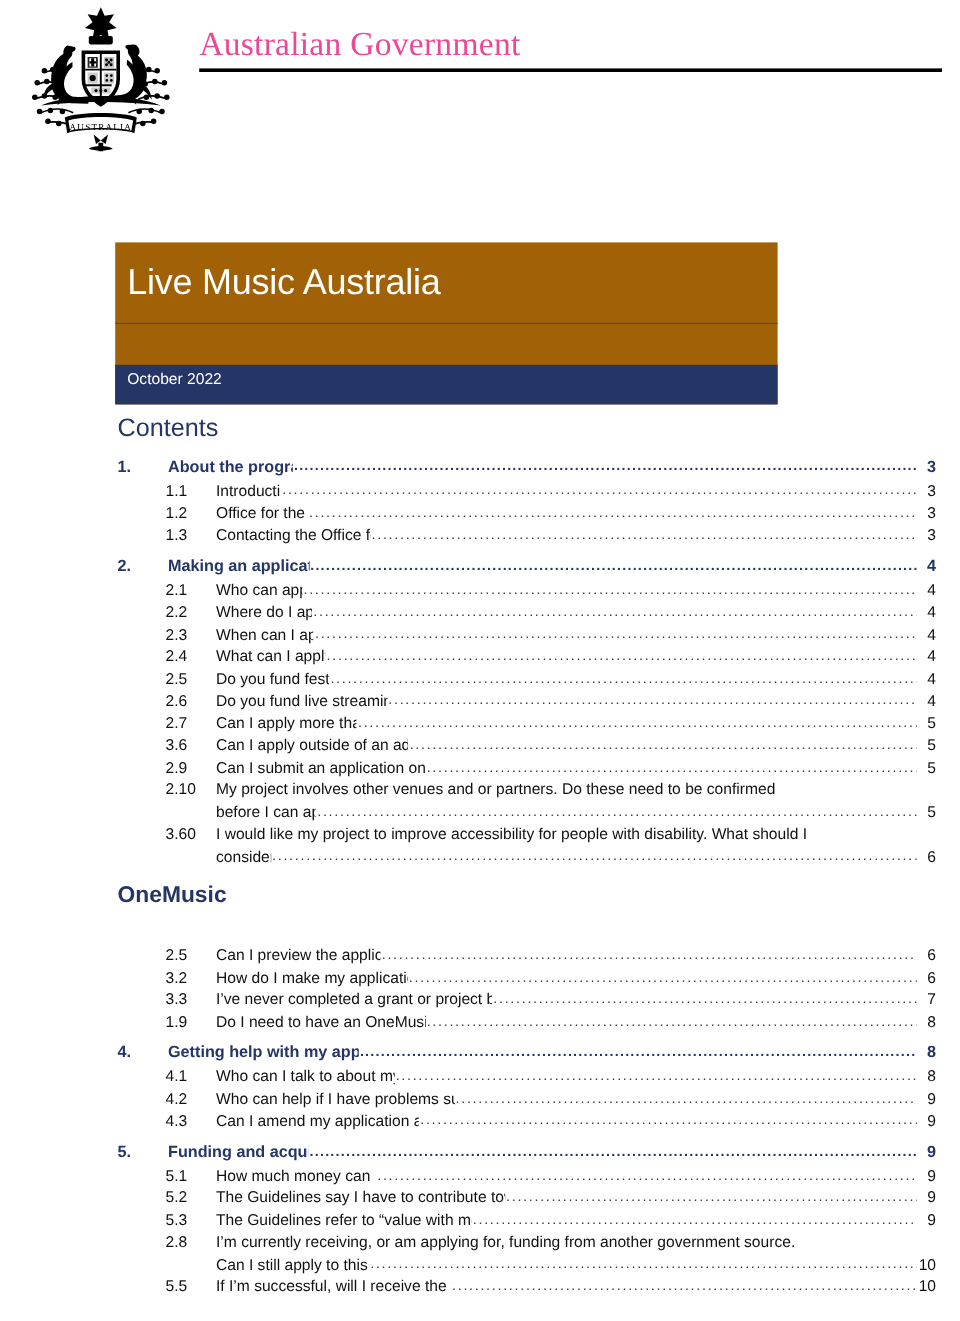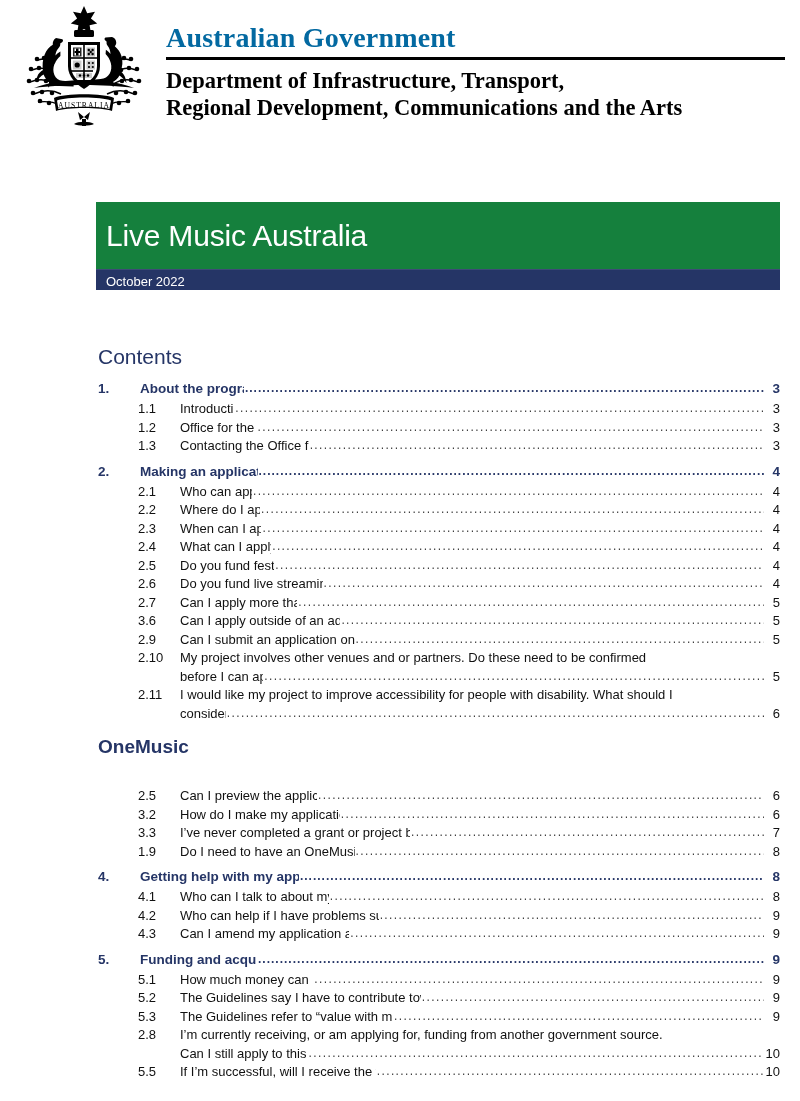--- a/index.html
+++ b/index.html
@@ -34,25 +34,25 @@
   .crest svg { display: block; width: 152px; height: 128px; }
 
   .gov-text {
     position: absolute;
     left: 166px;
     top: 22px;
     width: 620px;
   }
   .gov-line1 {
     font-family: "Liberation Serif", serif;
-    font-weight: bold;
+    font-weight: normal;
     font-size: 28px;
     line-height: 32px;
     letter-spacing: 0.2px;
-    color: #0369a1;
+    color: #ec4899;
     white-space: nowrap;
   }
   .gov-rule {
     width: 619px;
     height: 3px;
     background: #000;
     margin-top: 3px;
   }
   .dept-line {
     font-family: "Liberation Serif", serif;
@@ -62,42 +62,43 @@
     color: #000;
     white-space: nowrap;
   }
   .dept-wrap { margin-top: 7px; }
 
   
   .banner {
     position: absolute;
     left: 96px;
     top: 202px;
-    width: 684px;
-    background: #15803d;
+    width: 552px;
+    background: #a16207;
   }
   .banner-main {
     padding: 10px 0 10px 10px;
   }
   .banner-title {
     color: #ffffff;
     font-family: "Liberation Sans", sans-serif;
     font-weight: normal;
     font-size: 30px;
     line-height: 47px;
     letter-spacing: -0.2px;
   }
   .banner-sep {
     width: 100%;
     height: 1px;
     background: #3d4b77;
   }
   .banner-date-band {
     background: #253566;
-    padding: 4px 0 0 10px;
+    padding: 4px 0 13px 10px;
+    margin-top: 34px;
   }
   .banner-date {
     color: #ffffff;
     font-size: 13px;
     line-height: 16px;
   }
 
   
   .contents-wrap {
     position: absolute;
@@ -300,24 +301,20 @@
         <path d="M70 108 l6 5 l6 -5 l-2 8 l-4 -3 l-4 3z"></path>
         <path d="M74 115 h4 v7 h-4z"></path>
         <path d="M66 120 c4 -3 16 -3 20 0 c-4 2 -16 2 -20 0z"></path>
       </g>
     </svg>
   </div>
 
   <div class="gov-text">
     <div class="gov-line1">Australian Government</div>
     <div class="gov-rule"></div>
-    <div class="dept-wrap">
-      <div class="dept-line">Department of Infrastructure, Transport,</div>
-      <div class="dept-line">Regional Development, Communications and the Arts</div>
-    </div>
   </div>
 </div>
 
 <div class="banner">
   <div class="banner-main">
     <div class="banner-title">Live Music Australia</div>
   </div>
   <div class="banner-sep"></div>
   <div class="banner-date-band">
     <div class="banner-date">October 2022</div>
@@ -479,21 +476,21 @@
         <span class="toc-first-line">My project involves other venues and or partners. Do these need to be confirmed</span>
         <span class="toc-entry">
           <span class="toc-label">before I can apply?</span>
           <span class="toc-leader">............................................................................................................................................</span>
           <span class="toc-page">5</span>
         </span>
       </span>
     </div>
 
     <div class="toc-row lvl2">
-      <span class="toc-num">2.11</span>
+      <span class="toc-num">3.60</span>
       <span class="toc-body">
         <span class="toc-first-line">I would like my project to improve accessibility for people with disability. What should I</span>
         <span class="toc-entry">
           <span class="toc-label">consider?</span>
           <span class="toc-leader">............................................................................................................................................</span>
           <span class="toc-page">6</span>
         </span>
       </span>
     </div>
 

